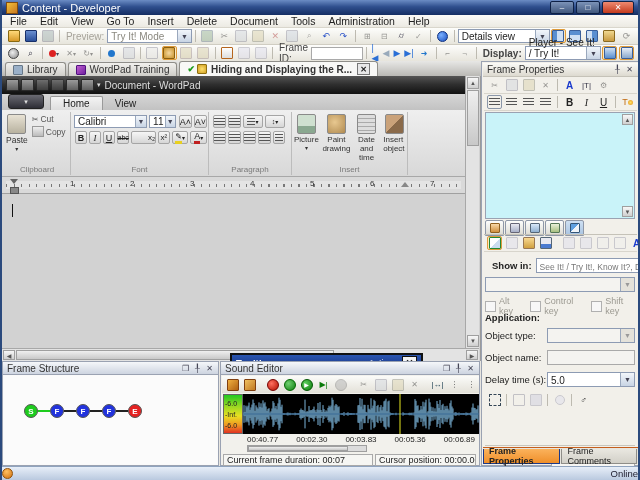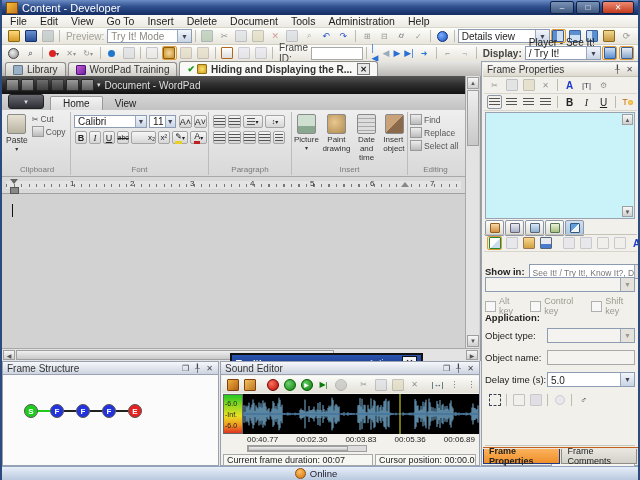--- a/index.html
+++ b/index.html
@@ -128,21 +128,21 @@
   .frow .flab{flex:0 0 auto;}
   .field{background:#fff;border:1px solid #a9a9a9;height:14px;box-sizing:border-box;flex:1;}
   .field.dis{background:#f4f3f0;}
   .chk{width:9px;height:9px;border:1px solid #b0b0b0;background:#f7f7f7;margin-right:3px;flex:0 0 auto;}
   .dislab{color:#9c9a92;font-size:9px;}
   .rtabs{position:absolute;left:1px;bottom:1px;height:16px;display:flex;align-items:flex-end;background:#e7e5de;width:155px;border-top:1px solid #c55f1e;}
   .rtabbtn{height:14px;display:flex;align-items:center;padding:0 5px;font-size:9px;border:1px solid #8f8e89;border-top:none;margin-right:1px;background:linear-gradient(180deg,#e9e7e0,#d2d0c8);}
   .rtabbtn.active{background:linear-gradient(180deg,#fbb25c,#ef8f2a);font-weight:bold;color:#222;border-color:#1b3a8c;}
   
   .statusbar{left:0;top:466px;width:100%;height:14px;background:linear-gradient(180deg,#e7eef8,#b9c9df);
-     border-top:1px solid #8fa3be;display:flex;align-items:center;justify-content:center;padding-right:8px;box-sizing:border-box;font-size:9.5px;color:#223;}
+     border-top:1px solid #8fa3be;display:flex;align-items:center;justify-content:space-between;box-sizing:border-box;font-size:9.5px;color:#223;}
   .corner-ic{position:absolute;left:481px;top:61px;width:9px;height:9px;background:linear-gradient(180deg,#f08a3a,#cc4a1a);
      border:1px solid #8a2a0a;color:#fff;font-size:6px;display:flex;align-items:center;justify-content:center;}
 </style>
 </head>
 <body>
 
 <div id="app">
 
   <div class="abs titlebar">
     <div class="appicon"></div>
@@ -471,35 +471,20 @@
             <div class="bigicon" style="background:repeating-linear-gradient(180deg,#ddd 0 3px,#aaa 3px 4px);"></div>
             <span>Date and time</span>
           </div>
           <div class="bigbtn" style="width:25px;text-align:left;font-size:8px;">
             <div class="bigicon" style="background:linear-gradient(135deg,#caa27a 50%,#8a6a4a 50%);"></div>
             <span>Insert object</span>
           </div>
         </div>
         <div class="glabel">Insert</div>
       </div>
-      <div class="rgroup" style="left:406px;width:55px;border-right:none;">
-        <div class="smallrow">
-            <span class="sicon"></span>
-            <span>Find</span>
-          </div>
-        <div class="smallrow">
-            <span class="sicon"></span>
-            <span>Replace</span>
-          </div>
-        <div class="smallrow">
-            <span class="sicon"></span>
-            <span>Select all</span>
-          </div>
-        <div class="glabel">Editing</div>
-      </div>
     </div>
 
     <div class="abs ruler">
       <div class="ruler-band"></div>
       <div id="ruler-numbers">
           <span class="ruler-num" style="left: 68px;">1</span>
           <span class="ruler-num" style="left: 128px;">2</span>
           <span class="ruler-num" style="left: 188px;">3</span>
           <span class="ruler-num" style="left: 248px;">4</span>
           <span class="ruler-num" style="left: 308px;">5</span>
@@ -755,21 +740,21 @@
       <div class="ti gray">
           <span class="blob" style="background:#eee;border:1px solid #99a;"></span>
         </div>
       <div class="ti gray">
           <span class="blob" style="background:#eee;border:1px solid #99a;"></span>
         </div>
       <div class="ti">
           <span style="color:#1a3acc;font-weight:bold;font-size:10px;">A</span>
         </div>
     </div>
-    <div class="frow" style="top:202px;">
+    <div class="frow" style="top:196px;margin-left:7px;">
       <span class="flab" style="font-weight:bold;margin-right:4px;">Show in:</span>
       <div class="combo" style="flex:1;height:15px;">
         <span style="color:#777;font-size:8.5px;white-space:nowrap;overflow:hidden;">See It! / Try It!, Know It?, Do It!</span>
           <span class="arr" style="background:#e4e2da;color:#999;">▼</span>
       </div>
     </div>
     <div class="frow" style="top:215px;">
       <div class="combo" style="flex:1;height:15px;background:#f4f3f0;">
           <span class="arr" style="background:#e4e2da;color:#999;">▼</span>
         </div>

